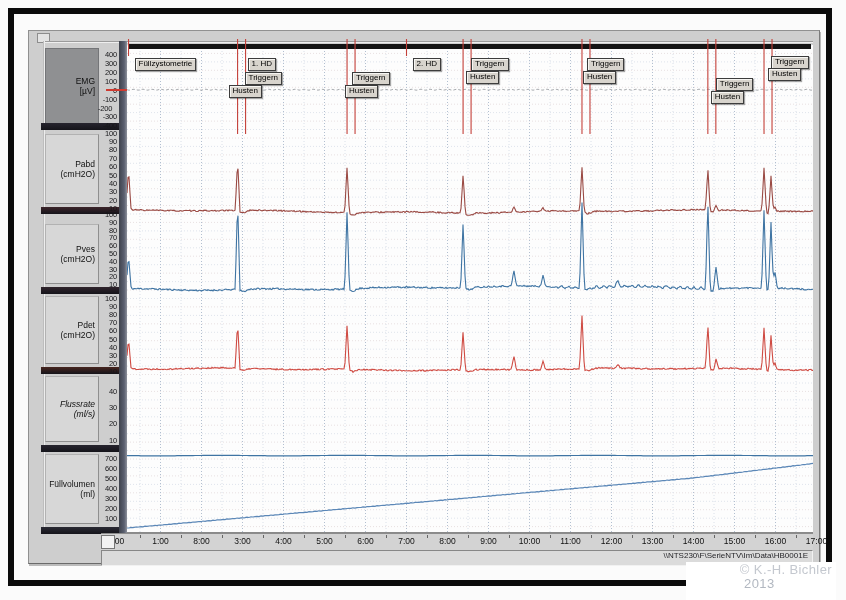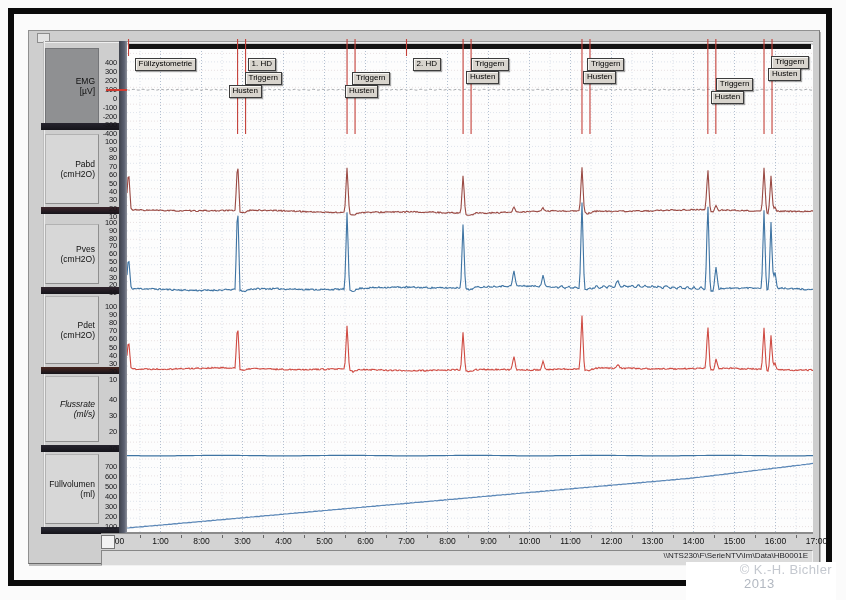--- a/index.html
+++ b/index.html
@@ -15,21 +15,21 @@
   .top-groove{position:absolute;left:16px;top:10px;width:768px;height:0;
         border-top:1px solid #9b9b9b;border-bottom:1px solid #efefef;}
   .side-groove{position:absolute;left:14px;top:10px;width:0;height:493px;
         border-left:1px solid #bdbdbd;border-right:1px solid #ededed;}
   .sb-box{position:absolute;left:16px;width:54px;background:#d7d7d7;border:1px solid #b2b2b2;
         border-right-color:#8f8f8f;border-bottom-color:#8f8f8f;box-sizing:border-box;
         display:flex;flex-direction:column;align-items:flex-end;justify-content:center;
         font-size:8.5px;color:#101010;text-align:right;line-height:10px;padding-right:3px;cursor:default;}
   .sb-box.emg{background:#8f9092;border-color:#747578;}
   .sb-bar{position:absolute;left:12px;width:84px;height:7px;}
-  .tick-col{position:absolute;left:64px;top:8px;width:24px;height:532px;}
+  .tick-col{position:absolute;left:64px;top:0;width:24px;height:532px;}
   .tick-label{position:absolute;width:24px;text-align:right;font-size:7.5px;color:#17171a;
         line-height:7px;letter-spacing:-0.2px;}
   .dark-strip{position:absolute;left:90px;top:10px;width:8px;height:493px;
         background:linear-gradient(to right,#3f434d,#5b6070 65%,#8d919b);}
   .zero-tick{position:absolute;left:-13px;top:48px;width:21px;height:2px;background:#cf3a30;}
   .plot{position:absolute;left:98px;top:6px;width:686px;height:496px;}
   .plot svg{position:absolute;left:0;top:0;}
   .plot-overlay{position:absolute;left:0;top:0;width:686px;height:496px;pointer-events:none;}
   .evlabel{position:absolute;height:11px;line-height:10px;padding:0 3px;font-size:8px;
         color:#000;background:#d8d4cd;border:1px solid #3c3c3c;
@@ -91,21 +91,21 @@
         <div class="sb-bar" style="top: 414px; background: linear-gradient(rgb(38, 36, 46), rgb(21, 20, 26));"></div>
         <div class="sb-bar" style="top: 496px; background: linear-gradient(rgb(42, 42, 52), rgb(21, 20, 26));"></div>
       </div>
     <div id="tick-col" class="tick-col">
         <div class="tick-label" style="top: 20.1px;">400</div>
         <div class="tick-label" style="top: 29px;">300</div>
         <div class="tick-label" style="top: 37.9px;">200</div>
         <div class="tick-label" style="top: 46.8px;">100</div>
         <div class="tick-label" style="top: 55.7px;">0</div>
         <div class="tick-label" style="top: 64.6px;">-100</div>
-        <div class="tick-label" style="top: 73.5px;">-200</div>
+        <div class="tick-label" style="top: 73.5px; text-align: center;">-200</div>
         <div class="tick-label" style="top: 82.4px;">-300</div>
         <div class="tick-label" style="top: 91.3px;">-400</div>
         <div class="tick-label" style="top: 98.5px;">100</div>
         <div class="tick-label" style="top: 106.9px;">90</div>
         <div class="tick-label" style="top: 115.3px;">80</div>
         <div class="tick-label" style="top: 123.7px;">70</div>
         <div class="tick-label" style="top: 132.1px;">60</div>
         <div class="tick-label" style="top: 140.5px;">50</div>
         <div class="tick-label" style="top: 148.9px;">40</div>
         <div class="tick-label" style="top: 157.3px;">30</div>

